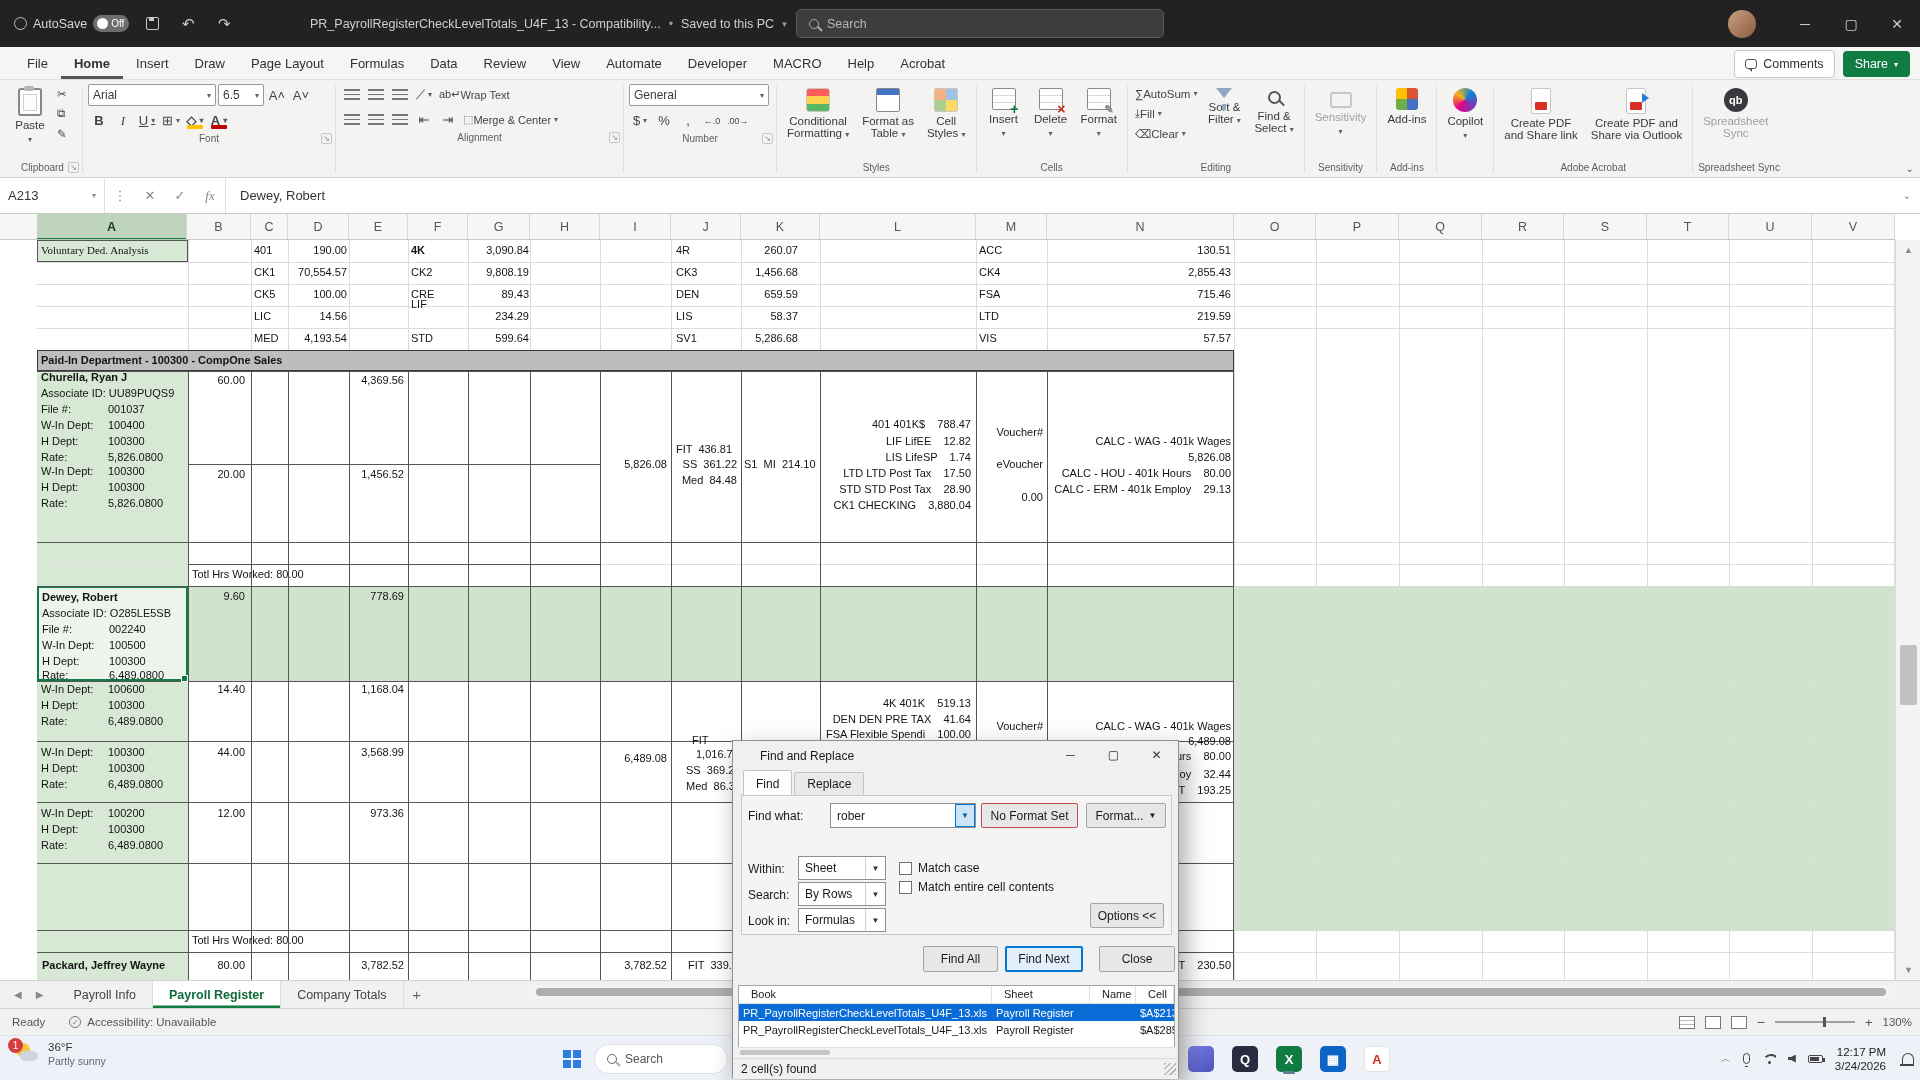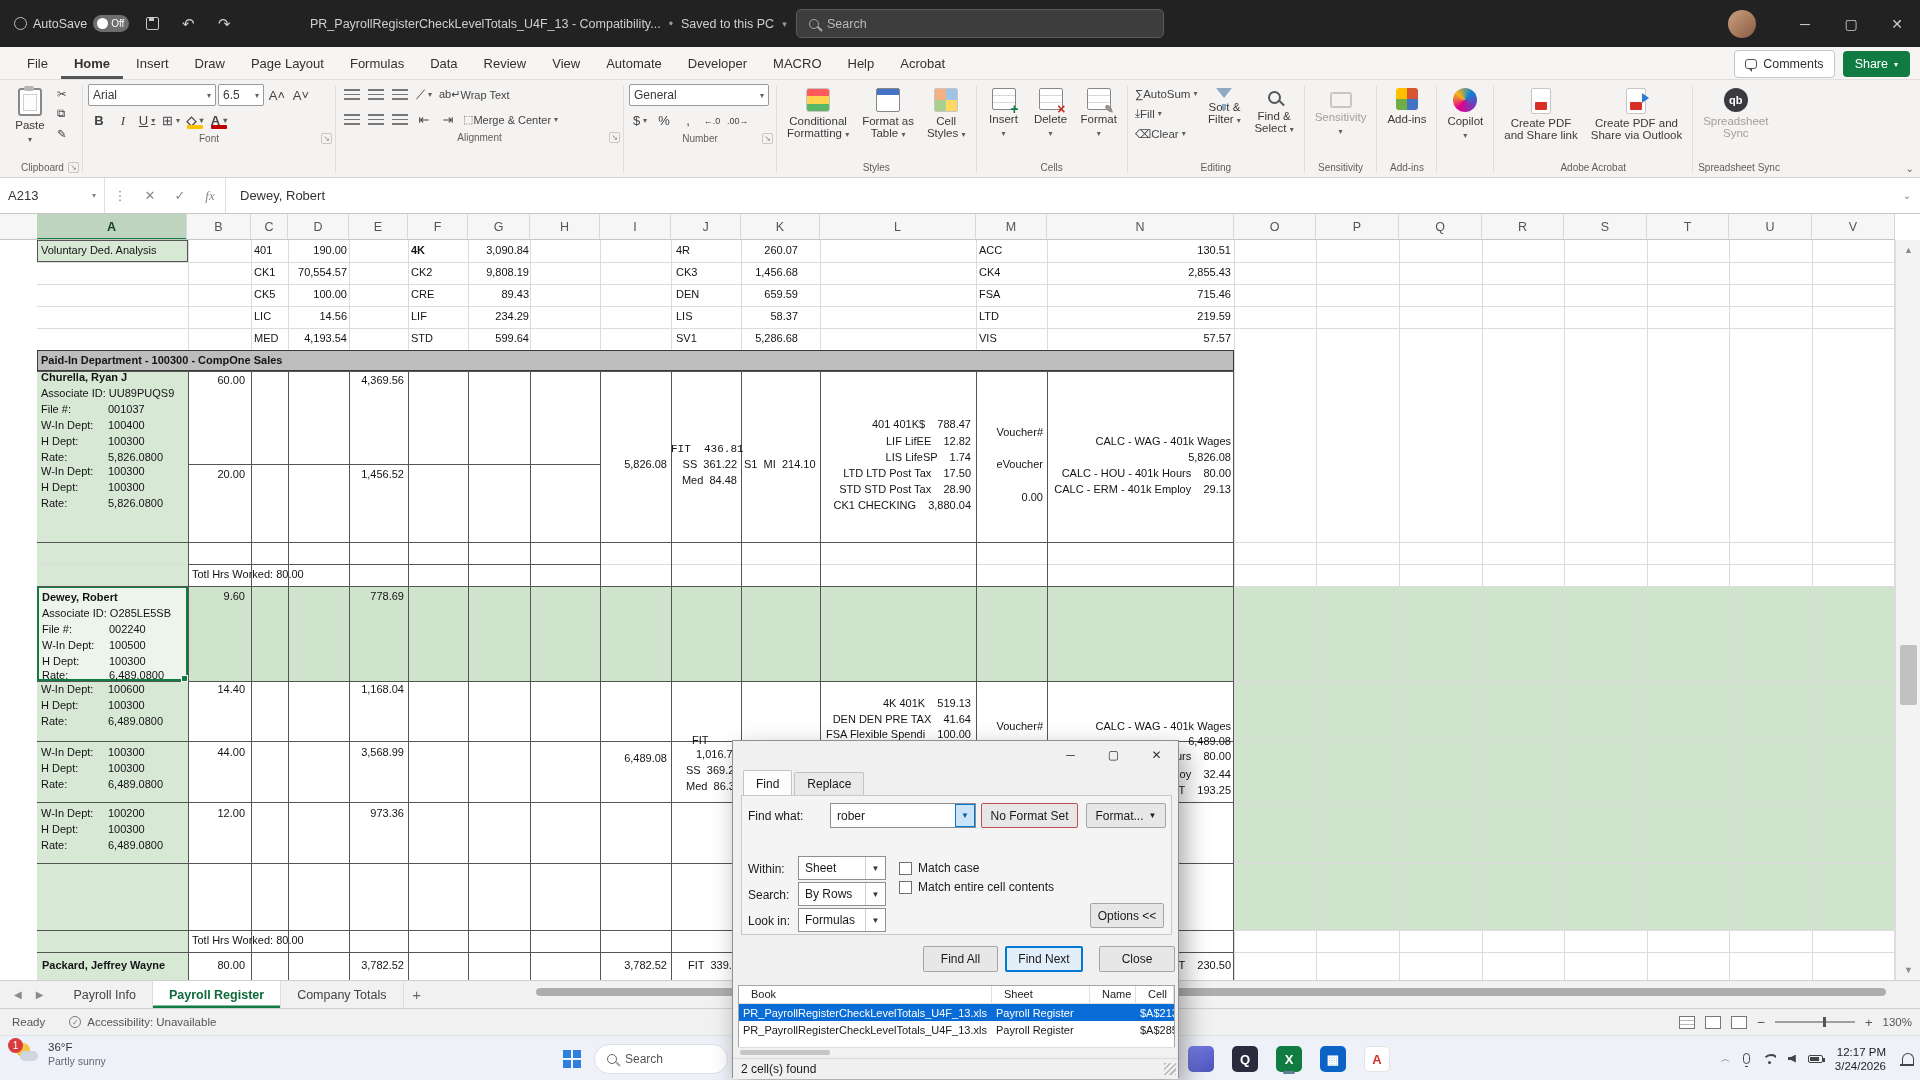--- a/index.html
+++ b/index.html
@@ -593,21 +593,21 @@
       <div class="gline" style="left: 37px; top: 302px; width: 1197px; height: 1px; background: rgb(85, 85, 85);"></div>
       <div class="gline" style="left: 188px; top: 324px; width: 412px; height: 1px; background: rgb(85, 85, 85);"></div>
       <div class="gline" style="left: 37px; top: 346px; width: 1197px; height: 1px; background: rgb(85, 85, 85);"></div>
       <div class="gline" style="left: 37px; top: 441px; width: 1197px; height: 1px; background: rgb(85, 85, 85);"></div>
       <div class="gline" style="left: 37px; top: 501px; width: 1197px; height: 1px; background: rgb(85, 85, 85);"></div>
       <div class="gline" style="left: 37px; top: 562px; width: 1197px; height: 1px; background: rgb(85, 85, 85);"></div>
       <div class="gline" style="left: 37px; top: 623px; width: 1197px; height: 1px; background: rgb(85, 85, 85);"></div>
       <div class="gline" style="left: 37px; top: 690px; width: 1197px; height: 1px; background: rgb(85, 85, 85);"></div>
       <div class="gline" style="left: 37px; top: 712px; width: 1197px; height: 1px; background: rgb(85, 85, 85);"></div>
       <div class="gbox" style="left: 181px; top: 435px; width: 7px; height: 7px; background: rgb(16, 124, 65); border: 1px solid rgb(255, 255, 255);"></div>
-      <div class="cell-text" style="left: 41px; top: 3px;">Voluntary Ded. Analysis</div>
+      <div class="cell-text" style="left: 41px; top: 3px; font-family: Liberation Serif, serif;">Voluntary Ded. Analysis</div>
       <div class="cell-text" style="left: 254px; top: 3px;">401</div>
       <div class="cell-text" style="left: 288px; top: 3px; width: 59px; text-align: right;">190.00</div>
       <div class="cell-text" style="left: 411px; top: 3px; font-weight: bold;">4K</div>
       <div class="cell-text" style="left: 468px; top: 3px; width: 61px; text-align: right;">3,090.84</div>
       <div class="cell-text" style="left: 676px; top: 3px;">4R</div>
       <div class="cell-text" style="left: 741px; top: 3px; width: 57px; text-align: right;">260.07</div>
       <div class="cell-text" style="left: 979px; top: 3px;">ACC</div>
       <div class="cell-text" style="left: 1047px; top: 3px; width: 184px; text-align: right;">130.51</div>
       <div class="cell-text" style="left: 254px; top: 25px;">CK1</div>
       <div class="cell-text" style="left: 288px; top: 25px; width: 59px; text-align: right;">70,554.57</div>
@@ -620,21 +620,21 @@
       <div class="cell-text" style="left: 254px; top: 47px;">CK5</div>
       <div class="cell-text" style="left: 288px; top: 47px; width: 59px; text-align: right;">100.00</div>
       <div class="cell-text" style="left: 411px; top: 47px;">CRE</div>
       <div class="cell-text" style="left: 468px; top: 47px; width: 61px; text-align: right;">89.43</div>
       <div class="cell-text" style="left: 676px; top: 47px;">DEN</div>
       <div class="cell-text" style="left: 741px; top: 47px; width: 57px; text-align: right;">659.59</div>
       <div class="cell-text" style="left: 979px; top: 47px;">FSA</div>
       <div class="cell-text" style="left: 1047px; top: 47px; width: 184px; text-align: right;">715.46</div>
       <div class="cell-text" style="left: 254px; top: 69px;">LIC</div>
       <div class="cell-text" style="left: 288px; top: 69px; width: 59px; text-align: right;">14.56</div>
-      <div class="cell-text" style="left: 411px; top: 69px;">LIF</div>
+      <div class="cell-text" style="left: 411px; top: 57px;">LIF</div>
       <div class="cell-text" style="left: 468px; top: 69px; width: 61px; text-align: right;">234.29</div>
       <div class="cell-text" style="left: 676px; top: 69px;">LIS</div>
       <div class="cell-text" style="left: 741px; top: 69px; width: 57px; text-align: right;">58.37</div>
       <div class="cell-text" style="left: 979px; top: 69px;">LTD</div>
       <div class="cell-text" style="left: 1047px; top: 69px; width: 184px; text-align: right;">219.59</div>
       <div class="cell-text" style="left: 254px; top: 91px;">MED</div>
       <div class="cell-text" style="left: 288px; top: 91px; width: 59px; text-align: right;">4,193.54</div>
       <div class="cell-text" style="left: 411px; top: 91px;">STD</div>
       <div class="cell-text" style="left: 468px; top: 91px; width: 61px; text-align: right;">599.64</div>
       <div class="cell-text" style="left: 676px; top: 91px;">SV1</div>
@@ -656,21 +656,21 @@
       <div class="cell-text" style="left: 349px; top: 133px; width: 55px; text-align: right;">4,369.56</div>
       <div class="cell-text" style="left: 41px; top: 224px;">W-In Dept:</div>
       <div class="cell-text" style="left: 108px; top: 224px;">100300</div>
       <div class="cell-text" style="left: 41px; top: 240px;">H Dept:</div>
       <div class="cell-text" style="left: 108px; top: 240px;">100300</div>
       <div class="cell-text" style="left: 41px; top: 256px;">Rate:</div>
       <div class="cell-text" style="left: 108px; top: 256px;">5,826.0800</div>
       <div class="cell-text" style="left: 188px; top: 227px; width: 57px; text-align: right;">20.00</div>
       <div class="cell-text" style="left: 349px; top: 227px; width: 55px; text-align: right;">1,456.52</div>
       <div class="cell-text" style="left: 600px; top: 217px; width: 67px; text-align: right;">5,826.08</div>
-      <div class="cell-text" style="left: 671px; top: 202px; width: 66px; text-align: center; font-family: Liberation Mono, monospace;">FIT  436.81</div>
+      <div class="cell-text" style="left: 671px; top: 202px; width: 66px; text-align: center;">FIT  436.81</div>
       <div class="cell-text" style="left: 671px; top: 217px; width: 66px; text-align: right;">SS  361.22</div>
       <div class="cell-text" style="left: 671px; top: 233px; width: 66px; text-align: right;">Med  84.48</div>
       <div class="cell-text" style="left: 744px; top: 217px;">S1  MI  214.10</div>
       <div class="cell-text" style="left: 820px; top: 177px; width: 151px; text-align: right;">401 401K$    788.47</div>
       <div class="cell-text" style="left: 820px; top: 194px; width: 151px; text-align: right;">LIF LifEE    12.82</div>
       <div class="cell-text" style="left: 820px; top: 210px; width: 151px; text-align: right;">LIS LifeSP    1.74</div>
       <div class="cell-text" style="left: 820px; top: 226px; width: 151px; text-align: right;">LTD LTD Post Tax    17.50</div>
       <div class="cell-text" style="left: 820px; top: 242px; width: 151px; text-align: right;">STD STD Post Tax    28.90</div>
       <div class="cell-text" style="left: 820px; top: 258px; width: 151px; text-align: right;">CK1 CHECKING    3,880.04</div>
       <div class="cell-text" style="left: 976px; top: 185px; width: 67px; text-align: right;">Voucher#</div>
@@ -825,20 +825,21 @@
       <span class="mic"></span>
       <span class="wifi"></span>
       <span class="spk"></span>
       <span class="batt"></span>
       <span class="clock"><span>12:17 PM</span><br><span>3/24/2026</span></span>
       <span class="bell"></span>
     </div>
   </div>
 
   <div id="dialog">
+    <div id="dlg-title">Find and Replace</div>
     <div class="dlg-capbtns">
       <div class="dlg-cap">─</div>
       <div class="dlg-cap">▢</div>
       <div class="dlg-cap">✕</div>
     </div>
     <div class="dlg-tabs">
       <div class="dlg-tab active">Find</div>
       <div class="dlg-tab">Replace</div>
     </div>
     <div class="dlg-frame"></div>

